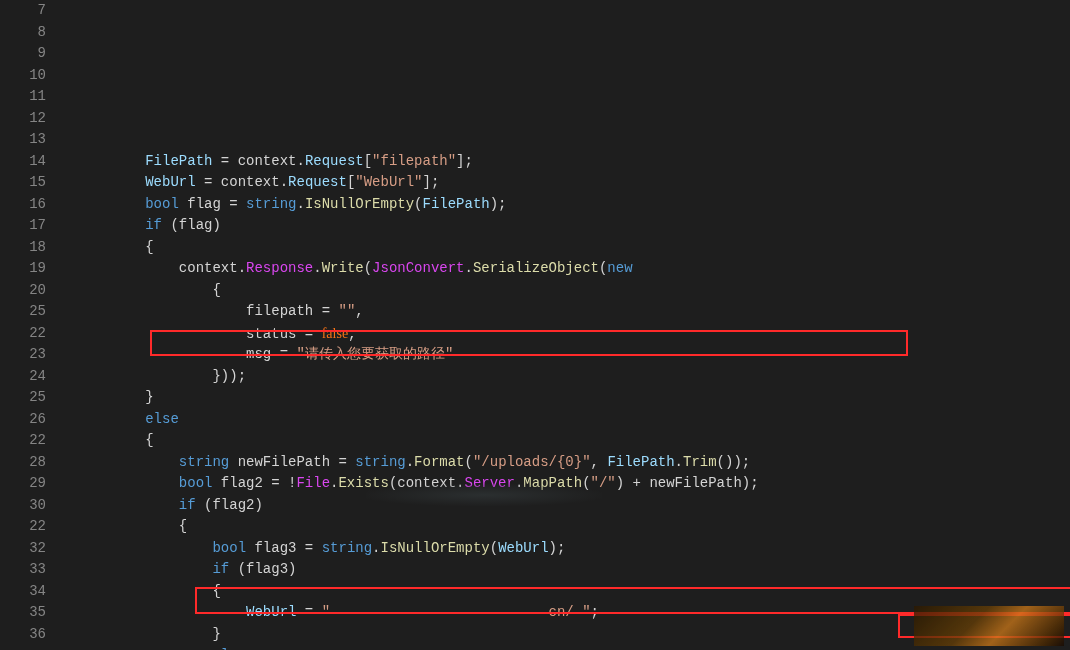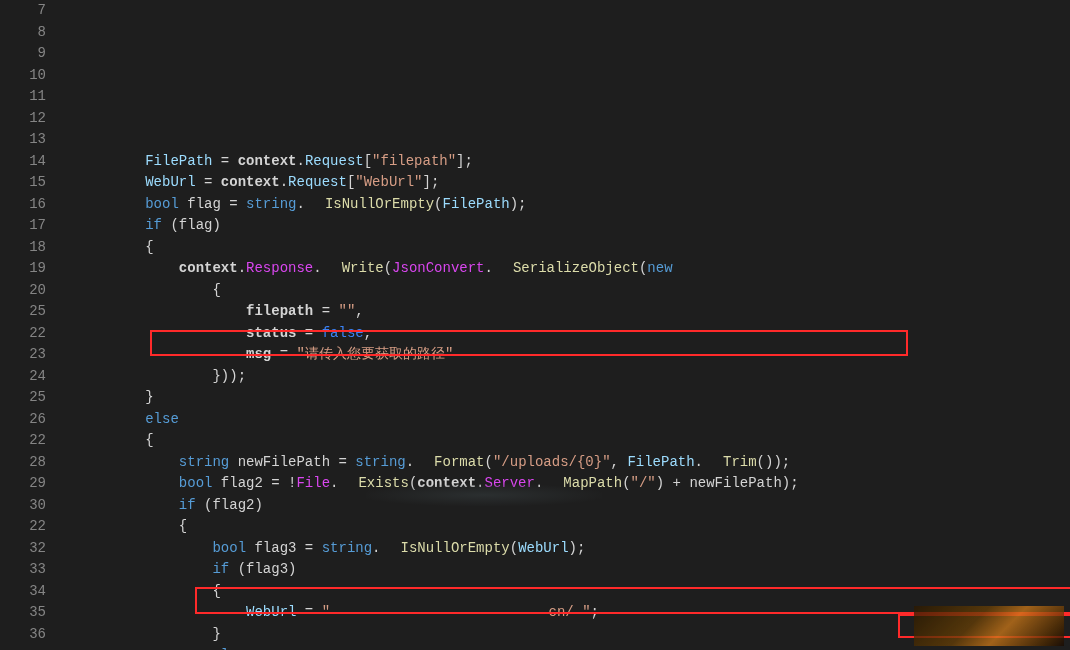--- a/index.html
+++ b/index.html
@@ -3,25 +3,25 @@
 <meta charset="utf-8">
 <style>
   html,body{margin:0;padding:0;background:#1e1e1e;color:#d4d4d4;font-family:Consolas,"Courier New",monospace;font-size:14px;line-height:21.5px;overflow:hidden;}
   .editor{display:flex;width:1070px;height:650px;position:relative;}
   .gutter{width:46px;text-align:right;padding-right:14px;color:#858585;user-select:none;flex:none;padding-top:0;}
   .gutter div{height:21.5px;}
   .code{flex:1;position:relative;white-space:pre;padding-left:18px;}
   .line{height:21.5px;}
   .kw{color:#569cd6;text-align:center;}
   .prop{color:#9cdcfe;}
-  .bold{font-weight:700;color:#d4d4d4;}
+  .bold{font-weight:400;color:#d4d4d4;}
   .type{color:#d946ef;}
-  .mth{color:#dcdcaa;margin-left:20px;}
+  .mth{color:#dcdcaa;}
   .str{color:#d69d85;}
-  .const{color:#3b82f6;}
+  .const{color:#f97316;font-family:Liberation Serif, serif;}
   .p{color:#d4d4d4;}
   .op{color:#d4d4d4;}
   .hl{position:absolute;border:2px solid #ff2a2a;box-sizing:border-box;pointer-events:none;}
   #hl1{left:90px;top:330px;width:758px;height:26px;}
   #hl2{left:135px;top:587px;width:928px;height:27px;}
   #hl3{left:838px;top:614px;width:225px;height:24px;}
   .smudge{position:absolute;left:306px;top:484px;width:236px;height:22px;background:radial-gradient(ellipse at center,#2b2f30 0%,rgba(30,30,30,0.0) 75%);pointer-events:none;}
   .wm{position:absolute;right:6px;bottom:4px;width:150px;height:40px;background:linear-gradient(135deg,#3a2a12,#6b4a1a 40%,#c07a2a 60%,#2a1d0d);filter:blur(0.6px) contrast(1.2);opacity:0.75;pointer-events:none;}
 </style>
 </head>

